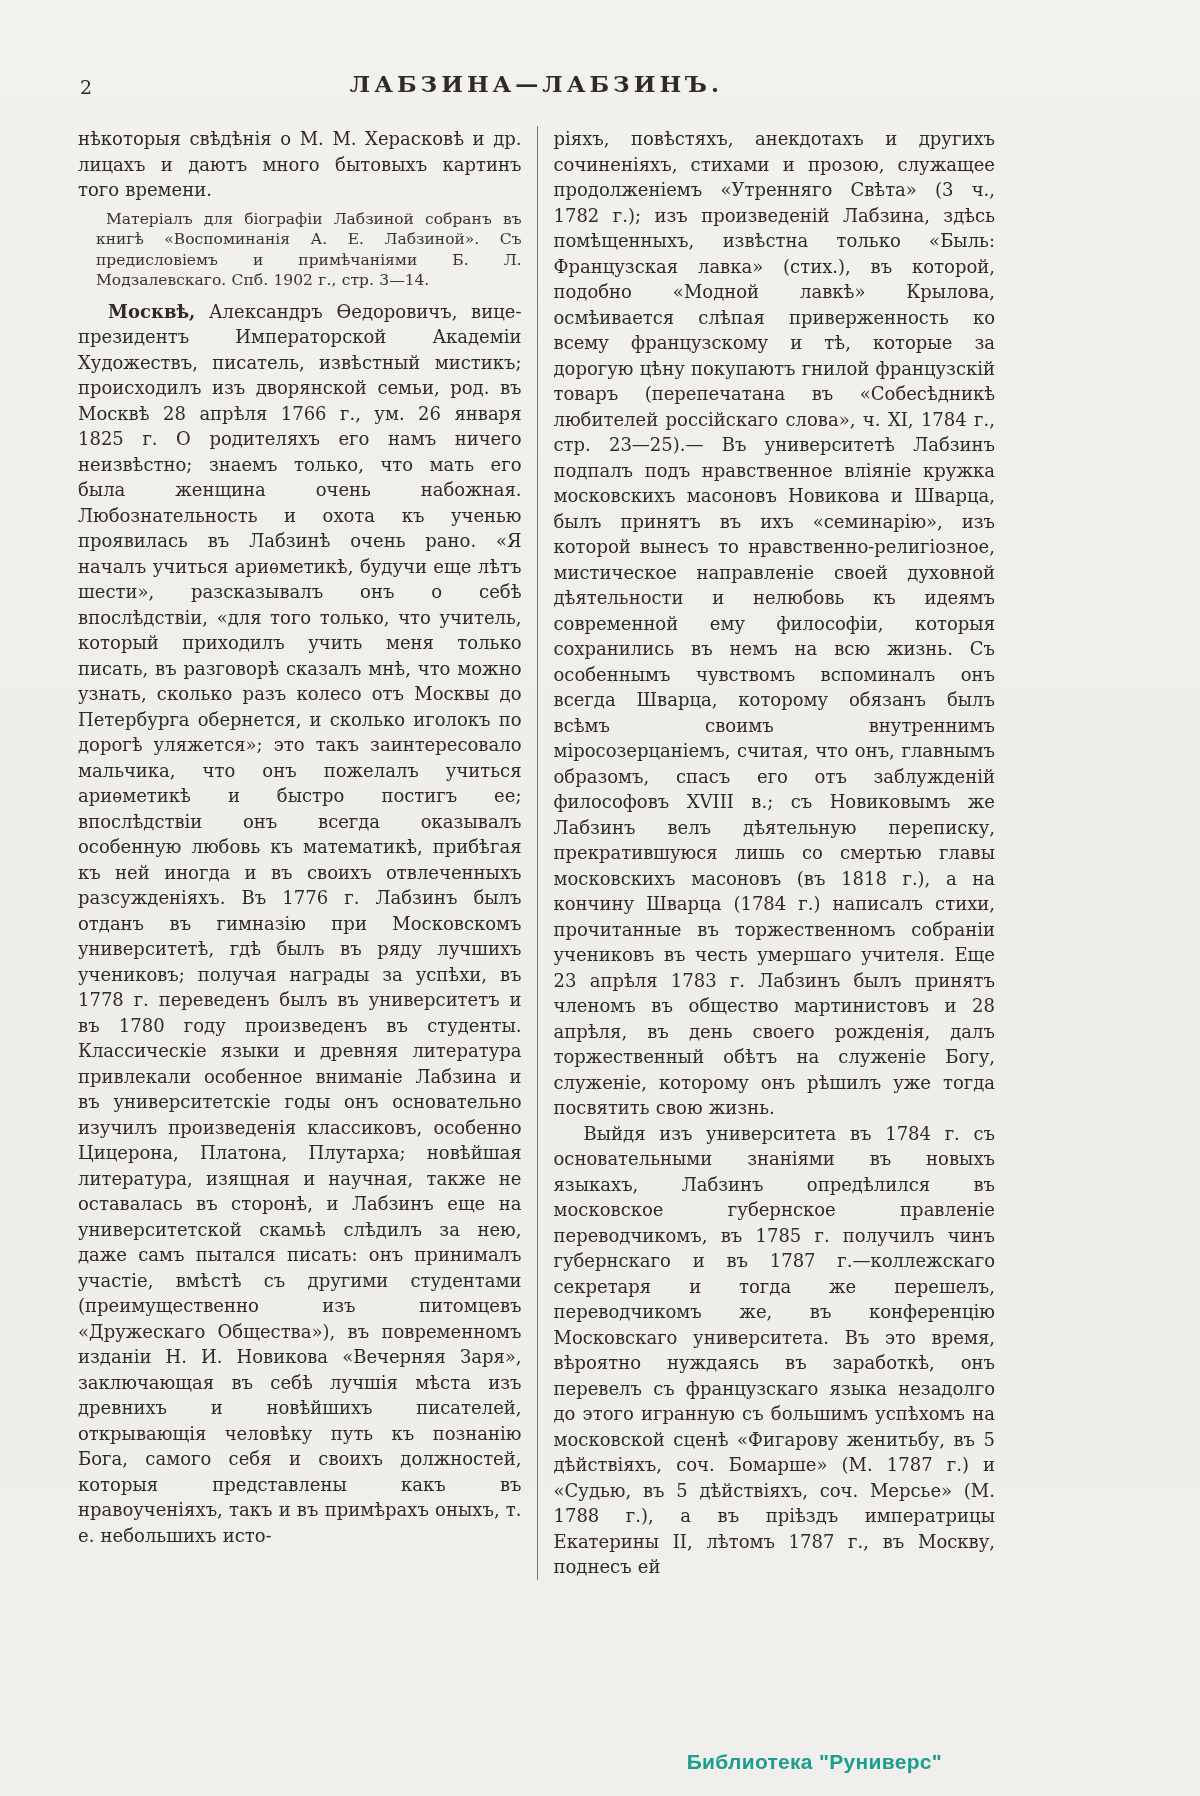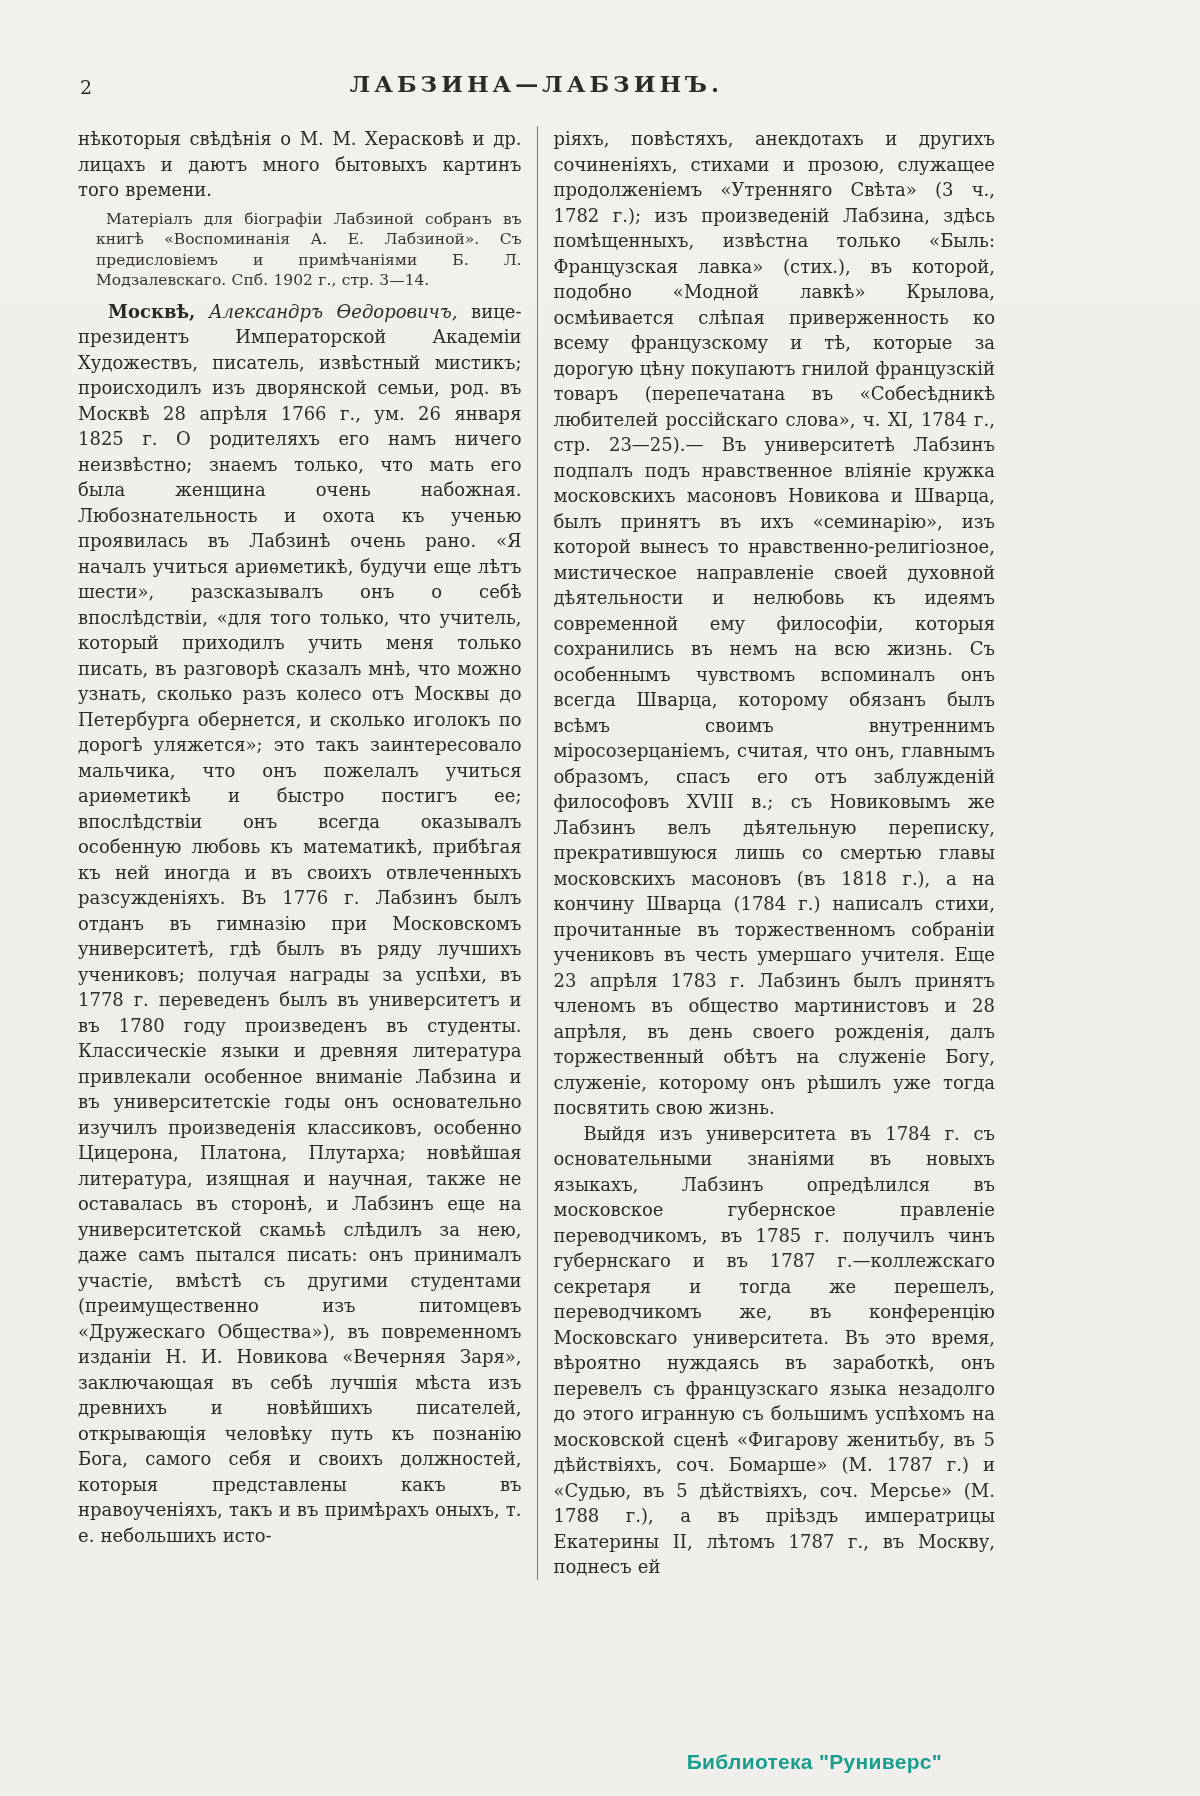--- a/index.html
+++ b/index.html
@@ -61,21 +61,21 @@
   p.indent { text-indent: 30px; }
   p.biblio {
     font-size: 15.5px !important;
     line-height: 20.5px !important;
     margin: 6px 0 8px 0 !important;
     padding-left: 18px;
     text-indent: 10px;
     color: #38332d;
   }
   .entry-name { font-weight: bold; }
-  .entry-patronymic { font-style: italic; }
+  .entry-patronymic { }
   .watermark {
     position: absolute;
     right: 258px;
     bottom: 22px;
     font-family: "Liberation Sans", sans-serif;
     font-weight: bold;
     font-size: 21px;
     letter-spacing: 0.3px;
   }
 </style>

